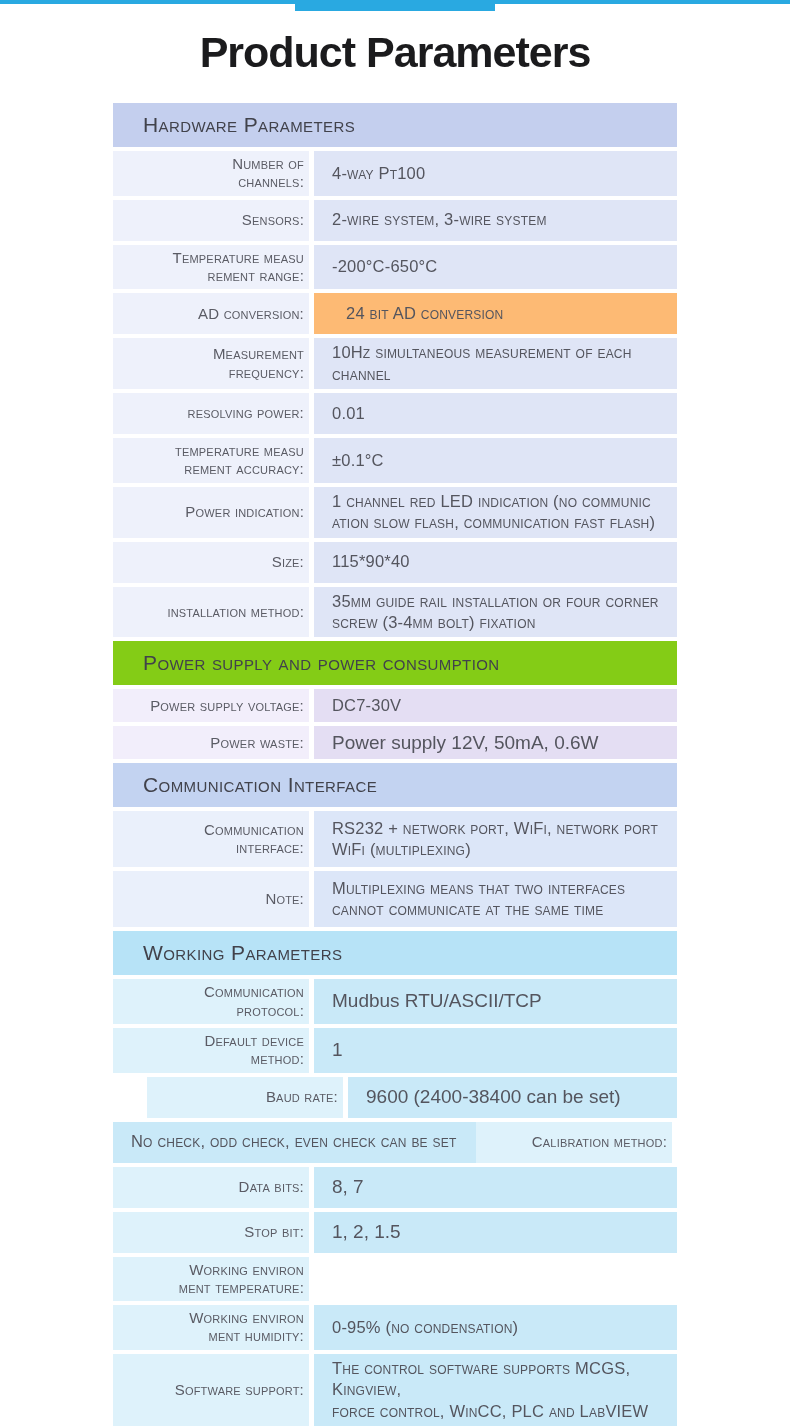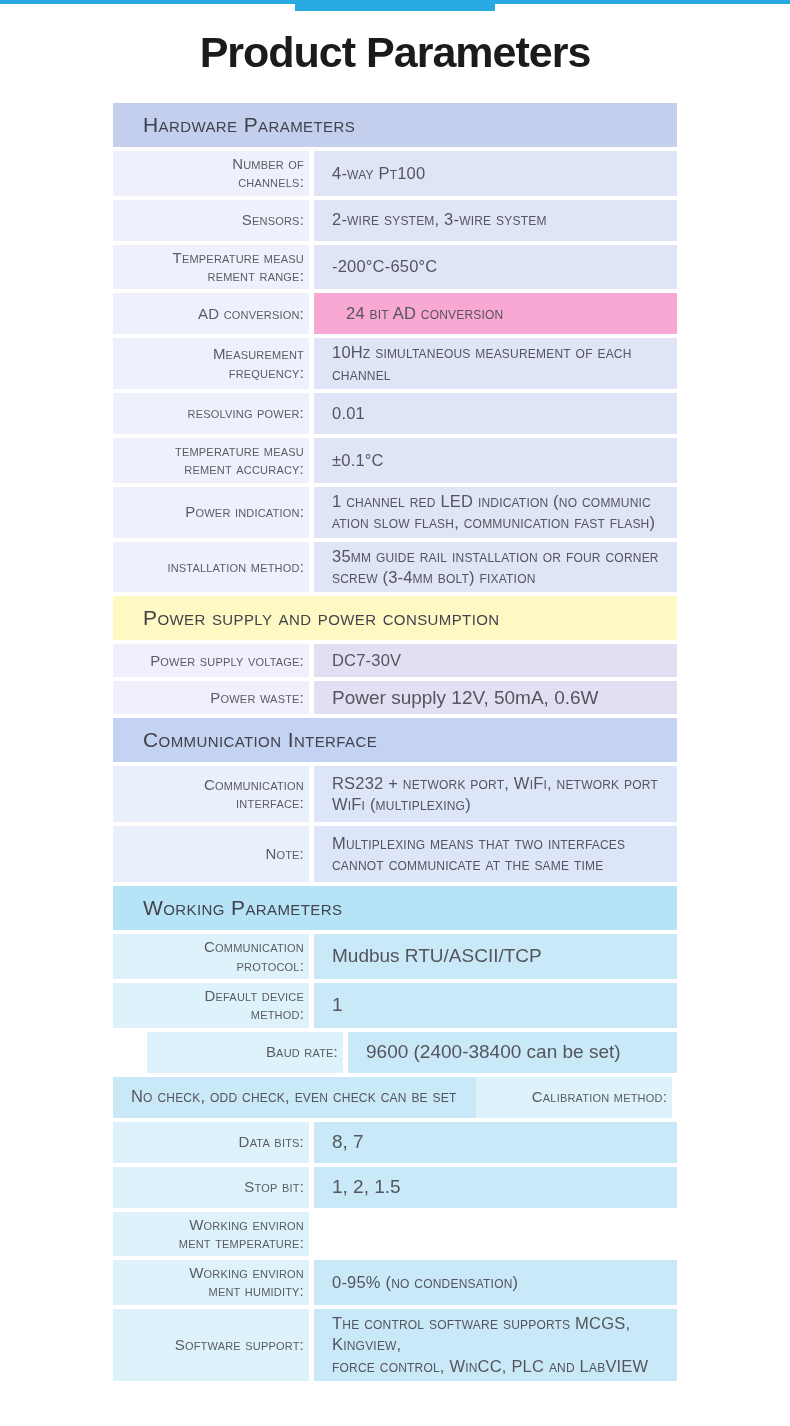--- a/index.html
+++ b/index.html
@@ -60,21 +60,21 @@
         <div class="cell label" style="background: rgb(238, 241, 251);">Sensors:</div>
         <div class="cell value" style="background: rgb(223, 229, 246);">2-wire system, 3-wire system</div>
       </div>
       <div class="row">
         <div class="cell label" style="background: rgb(238, 241, 251);">Temperature measu
 rement range:</div>
         <div class="cell value" style="background: rgb(223, 229, 246);">-200°C-650°C</div>
       </div>
       <div class="row">
         <div class="cell label" style="background: rgb(238, 241, 251);">AD conversion:</div>
-        <div class="cell value" style="background: #f9a8d4; padding-left: 32px;">24 bit AD conversion</div>
+        <div class="cell value" style="background: #fdba74; padding-left: 32px;">24 bit AD conversion</div>
       </div>
       <div class="row">
         <div class="cell label" style="background: rgb(238, 241, 251);">Measurement
 frequency:</div>
         <div class="cell value" style="background: rgb(223, 229, 246);">10Hz simultaneous measurement of each channel</div>
       </div>
       <div class="row">
         <div class="cell label" style="background: rgb(238, 241, 251);">resolving power:</div>
         <div class="cell value" style="background: rgb(223, 229, 246);">0.01</div>
       </div>
@@ -82,27 +82,31 @@
         <div class="cell label" style="background: rgb(238, 241, 251);">temperature measu
 rement accuracy:</div>
         <div class="cell value" style="background: rgb(223, 229, 246);">±0.1°C</div>
       </div>
       <div class="row">
         <div class="cell label" style="background: rgb(238, 241, 251);">Power indication:</div>
         <div class="cell value" style="background: rgb(223, 229, 246);">1 channel red LED indication (no communic
 ation slow flash, communication fast flash)</div>
       </div>
       <div class="row">
+        <div class="cell label" style="background: rgb(238, 241, 251);">Size:</div>
+        <div class="cell value" style="background: rgb(223, 229, 246);">115*90*40</div>
+      </div>
+      <div class="row">
         <div class="cell label" style="background: rgb(238, 241, 251);">installation method:</div>
         <div class="cell value" style="background: rgb(223, 229, 246);">35mm guide rail installation or four corner
 screw (3-4mm bolt) fixation</div>
       </div>
     </div>
     <div class="sec-power">
-      <div class="sec-header" style="background: #fef9c3;">Power supply and power consumption</div>
+      <div class="sec-header" style="background: #84cc16;">Power supply and power consumption</div>
       <div class="row">
         <div class="cell label" style="background: rgb(242, 238, 251);">Power supply voltage:</div>
         <div class="cell value" style="background: rgb(228, 222, 243);">DC7-30V</div>
       </div>
       <div class="row">
         <div class="cell label" style="background: rgb(242, 238, 251);">Power waste:</div>
         <div class="cell value case-normal" style="background: rgb(228, 222, 243);">Power supply 12V, 50mA, 0.6W</div>
       </div>
     </div>
     <div class="sec-comm">

